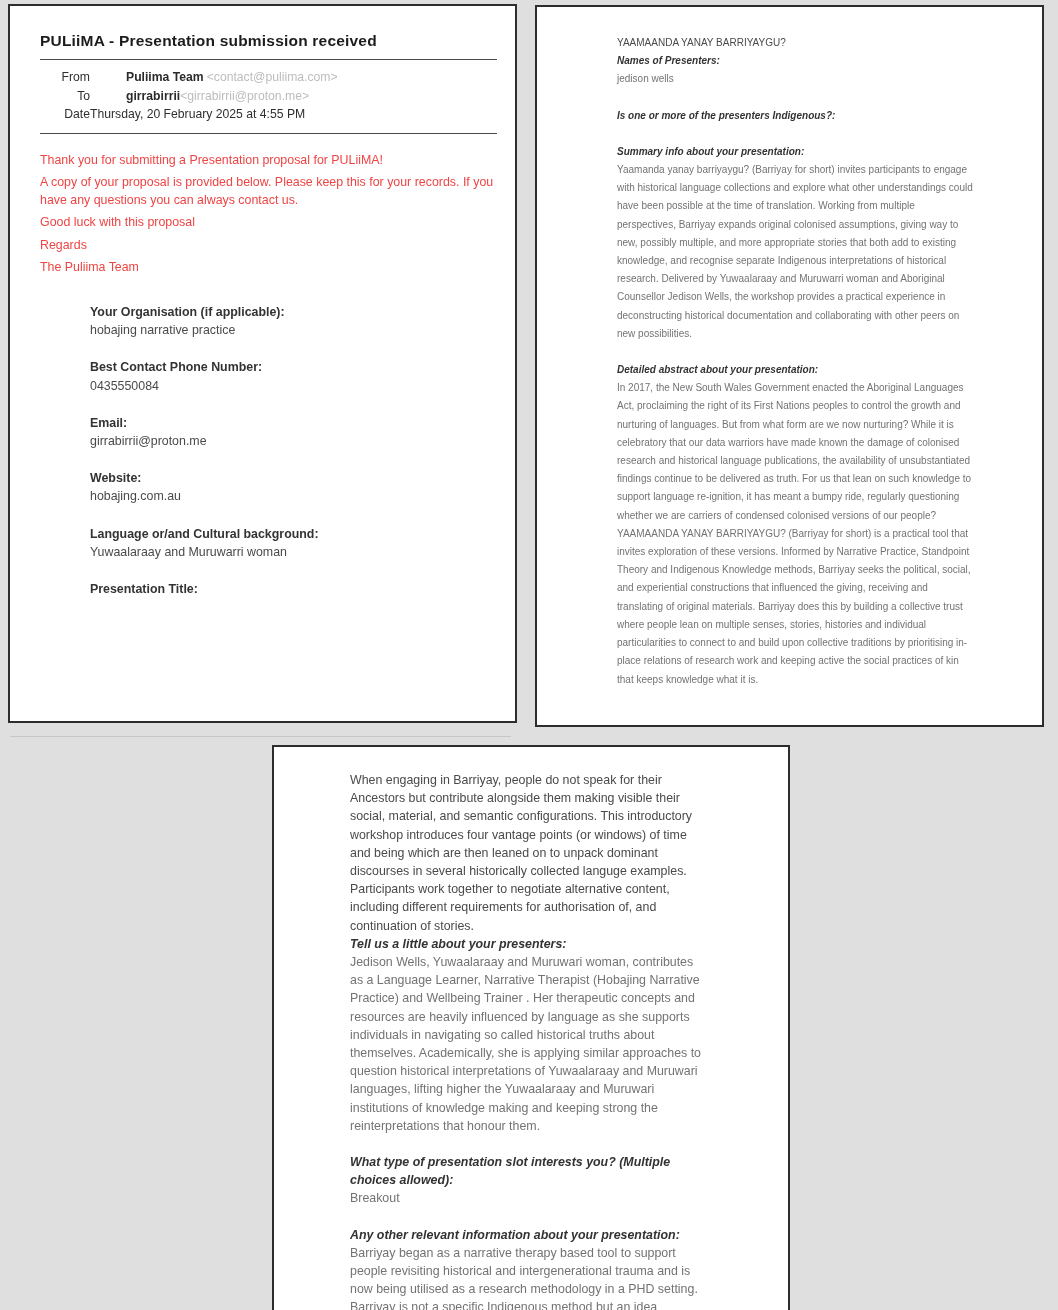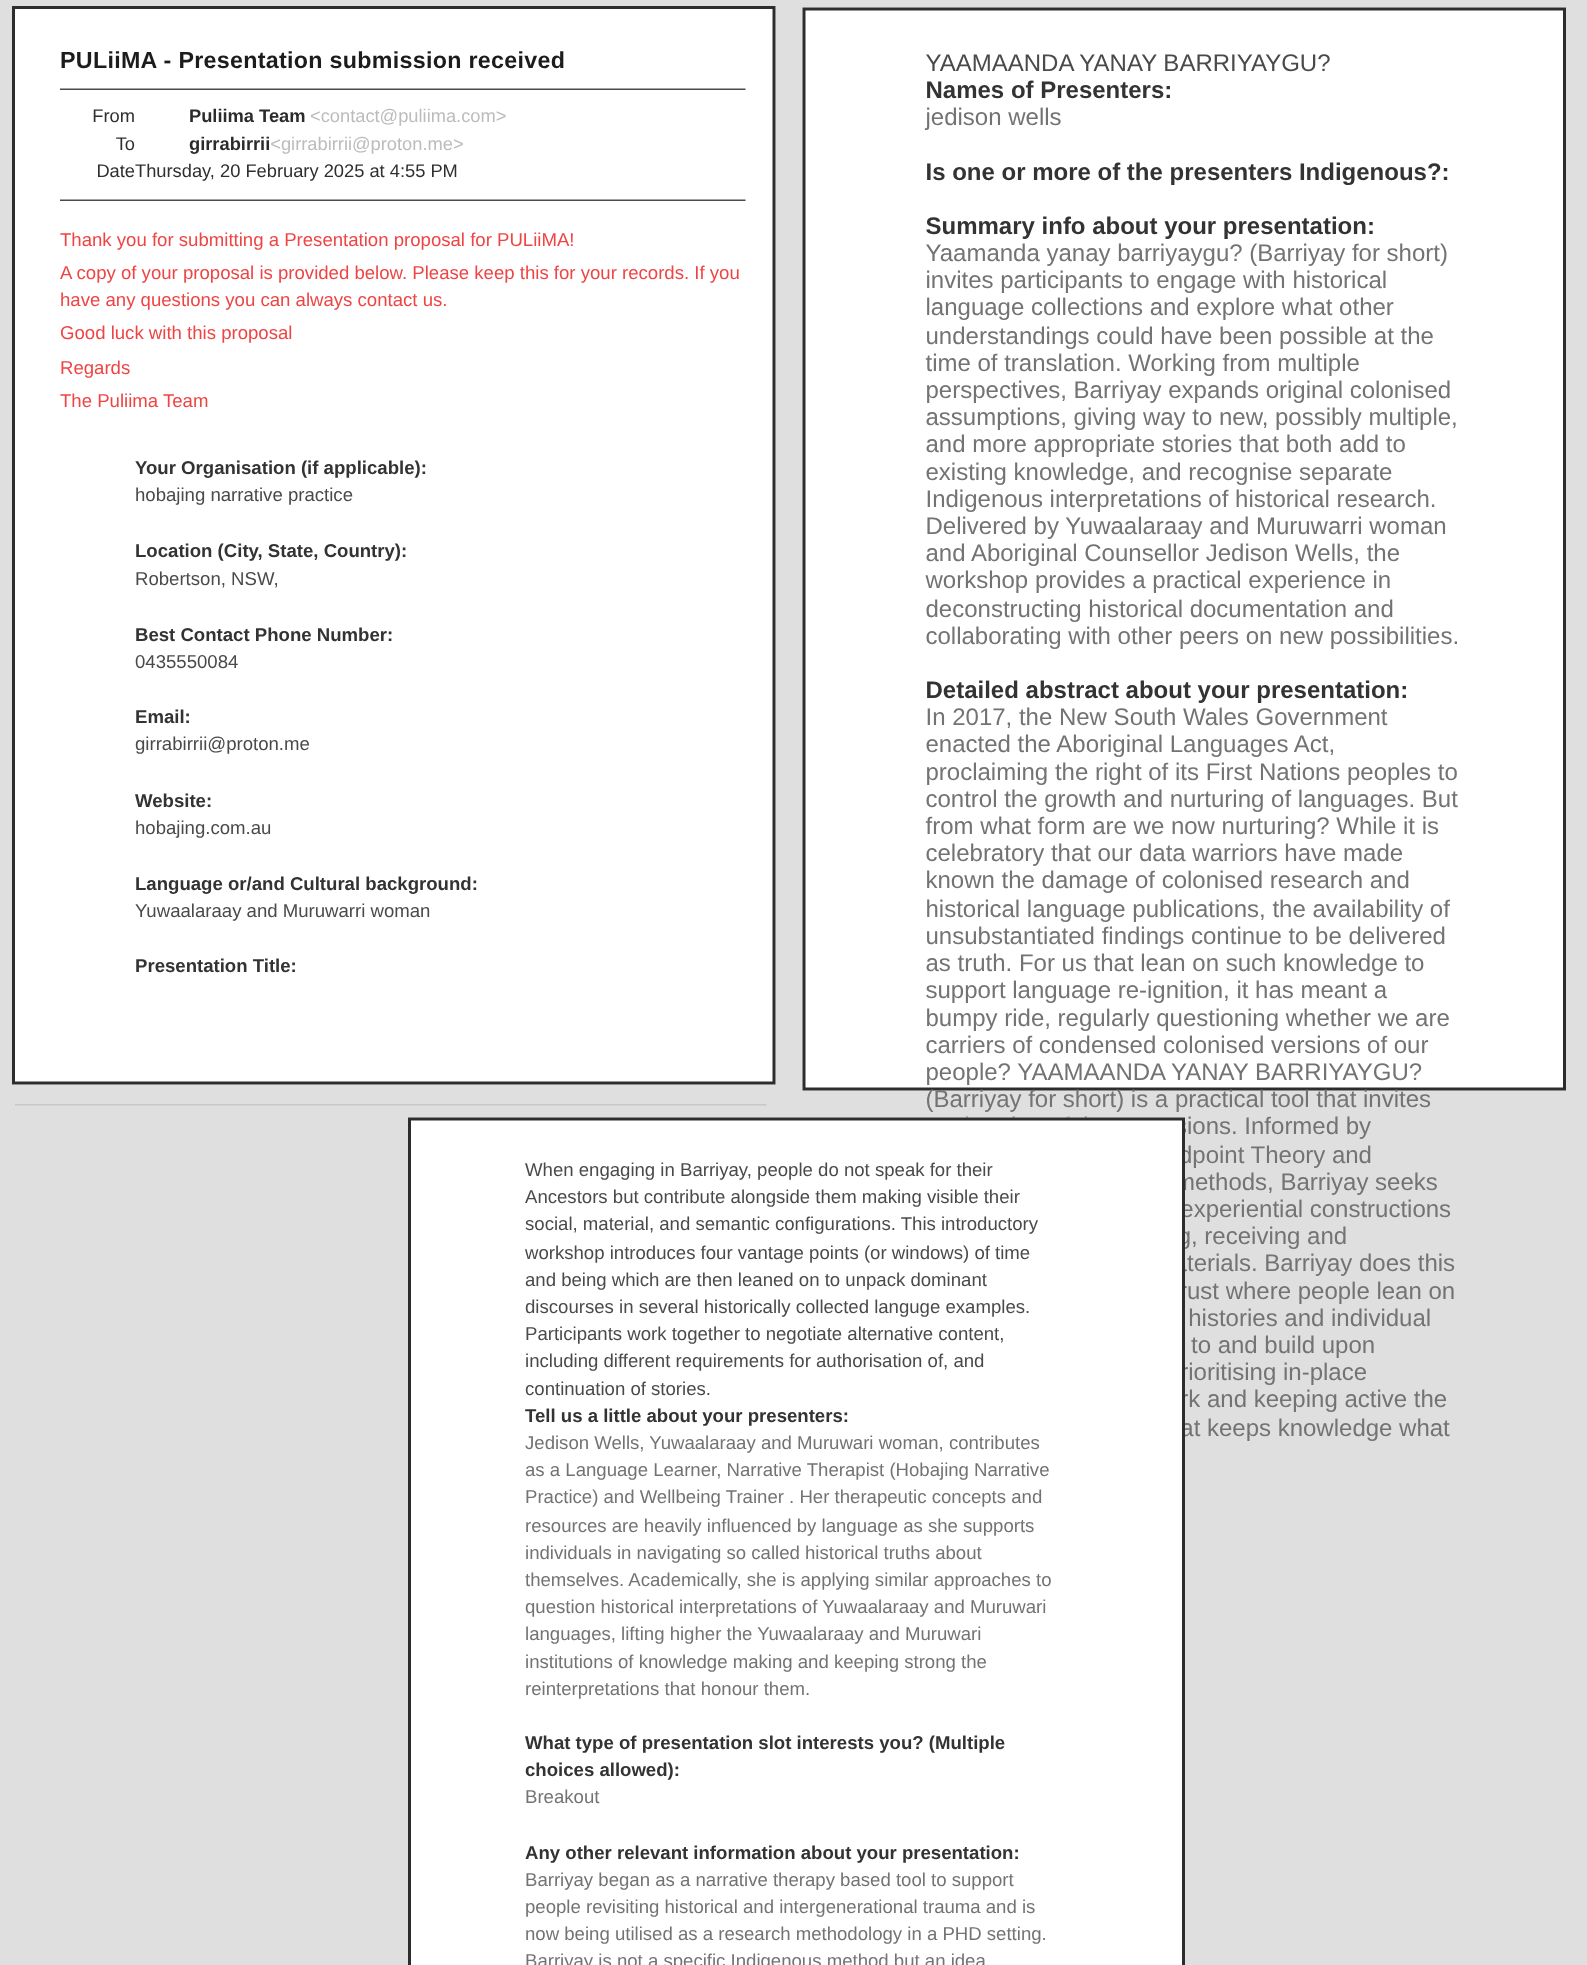--- a/index.html
+++ b/index.html
@@ -25,25 +25,25 @@
   .meta-name { font-weight:bold; color:#2b2b2b;padding-left:36px; }
   .meta-addr { color:#bcbcbc; padding-left:3px; }
   .email-body { margin-top:17px; font-size:12.4px; color:#ef4444; line-height:18.2px; }
   .email-body p { margin:0 0 4px 0; }
   .fields { margin:27px 0 0 50px; font-size:12.4px; line-height:18.2px; }
   .field { margin-bottom:19px; }
   .field-label { font-weight:bold; color:#333333; }
   .field-value { color:#4a4a4a; min-height:18px; }
   
   #abstract-panel { left:535px; top:5px; width:509px; height:722px; }
-  .col-right { margin:27px 0 0 80px; width:357px; font-size:16px; line-height:18.2px; color:#4a4a4a; }
+  .col-right { margin:27px 0 0 80px; width:357px; font-size:10px; line-height:18.2px; color:#4a4a4a; }
   .plain-line { color:#4a4a4a; }
   .sec { margin-top:18px; }
   .sec.tight { margin-top:0; }
-  .sec-label { font-weight:bold; color:#333333; }
+  .sec-label { font-weight:bold; color:#333333;font-style:italic; }
   .sec-value { color:#737373; }
   
   #continuation-panel { left:272px; top:745px; width:518px; height:600px; }
   .col-bottom { margin:24px 0 0 76px; width:358px; font-size:12.4px; line-height:18.2px; color:#4a4a4a; }
   .col-bottom .intro { margin:0; }
   
   .divider { position:absolute; left:10px; top:736px; width:501px; height:1px; background:#c7c7c7; }
 </style>
 </head>
 <body>
@@ -72,24 +72,20 @@
     <p>Thank you for submitting a Presentation proposal for PULiiMA!</p>
     <p>A copy of your proposal is provided below. Please keep this for your records. If you have any questions you can always contact us.</p>
     <p>Good luck with this proposal</p>
     <p>Regards</p>
     <p>The Puliima Team</p>
   </div>
   <div class="fields">
     <div class="field">
       <div class="field-label">Your Organisation (if applicable):</div>
       <div class="field-value">hobajing narrative practice</div>
-    </div>
-    <div class="field">
-      <div class="field-label">Location (City, State, Country):</div>
-      <div class="field-value">Robertson, NSW,</div>
     </div>
     <div class="field">
       <div class="field-label">Best Contact Phone Number:</div>
       <div class="field-value">0435550084</div>
     </div>
     <div class="field">
       <div class="field-label">Email:</div>
       <div class="field-value">girrabirrii@proton.me</div>
     </div>
     <div class="field">

